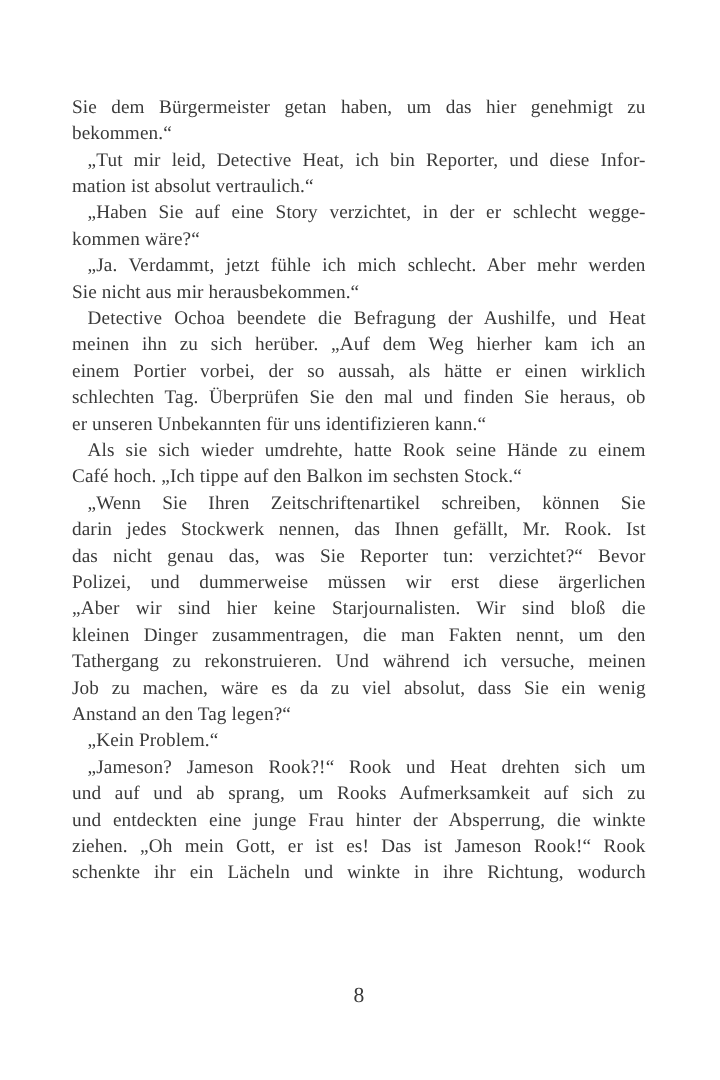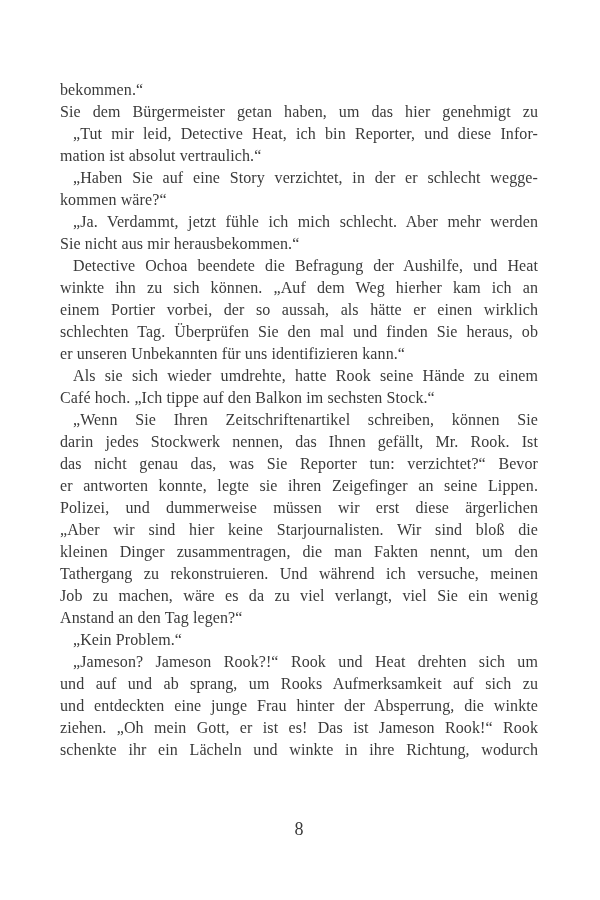--- a/index.html
+++ b/index.html
@@ -50,44 +50,43 @@
       color: #3a3a3a;
       font-size: 18px;
       line-height: 22px;
     }
   </style>
 </head>
 <body>
 
 <div class="book-page">
   <div class="text-block">
+      <div class="line">Sie dem Bürgermeister getan haben, um das hier genehmigt zu</div>
       <div class="line end">bekommen.“</div>
-      <div class="line">Sie dem Bürgermeister getan haben, um das hier genehmigt zu</div>
       <div class="line indent">„Tut mir leid, Detective Heat, ich bin Reporter, und diese Infor-</div>
       <div class="line end">mation ist absolut vertraulich.“</div>
       <div class="line indent">„Haben Sie auf eine Story verzichtet, in der er schlecht wegge-</div>
       <div class="line end">kommen wäre?“</div>
       <div class="line indent">„Ja. Verdammt, jetzt fühle ich mich schlecht. Aber mehr werden</div>
       <div class="line end">Sie nicht aus mir herausbekommen.“</div>
       <div class="line indent">Detective Ochoa beendete die Befragung der Aushilfe, und Heat</div>
-      <div class="line">winkte ihn zu sich können. „Auf dem Weg hierher kam ich an</div>
+      <div class="line">meinen ihn zu sich herüber. „Auf dem Weg hierher kam ich an</div>
       <div class="line">einem Portier vorbei, der so aussah, als hätte er einen wirklich</div>
       <div class="line">schlechten Tag. Überprüfen Sie den mal und finden Sie heraus, ob</div>
       <div class="line end">er unseren Unbekannten für uns identifizieren kann.“</div>
       <div class="line indent">Als sie sich wieder umdrehte, hatte Rook seine Hände zu einem</div>
       <div class="line end">Café hoch. „Ich tippe auf den Balkon im sechsten Stock.“</div>
       <div class="line indent">„Wenn Sie Ihren Zeitschriftenartikel schreiben, können Sie</div>
       <div class="line">darin jedes Stockwerk nennen, das Ihnen gefällt, Mr. Rook. Ist</div>
       <div class="line">das nicht genau das, was Sie Reporter tun: verzichtet?“ Bevor</div>
-      <div class="line">er antworten konnte, legte sie ihren Zeigefinger an seine Lippen.</div>
       <div class="line">Polizei, und dummerweise müssen wir erst diese ärgerlichen</div>
       <div class="line">„Aber wir sind hier keine Starjournalisten. Wir sind bloß die</div>
       <div class="line">kleinen Dinger zusammentragen, die man Fakten nennt, um den</div>
       <div class="line">Tathergang zu rekonstruieren. Und während ich versuche, meinen</div>
-      <div class="line">Job zu machen, wäre es da zu viel verlangt, viel Sie ein wenig</div>
+      <div class="line">Job zu machen, wäre es da zu viel absolut, dass Sie ein wenig</div>
       <div class="line end">Anstand an den Tag legen?“</div>
       <div class="line indent end">„Kein Problem.“</div>
       <div class="line indent">„Jameson? Jameson Rook?!“ Rook und Heat drehten sich um</div>
       <div class="line">und auf und ab sprang, um Rooks Aufmerksamkeit auf sich zu</div>
       <div class="line">und entdeckten eine junge Frau hinter der Absperrung, die winkte</div>
       <div class="line">ziehen. „Oh mein Gott, er ist es! Das ist Jameson Rook!“ Rook</div>
       <div class="line">schenkte ihr ein Lächeln und winkte in ihre Richtung, wodurch</div>
     </div>
   <div class="folio">8</div>
 </div>

